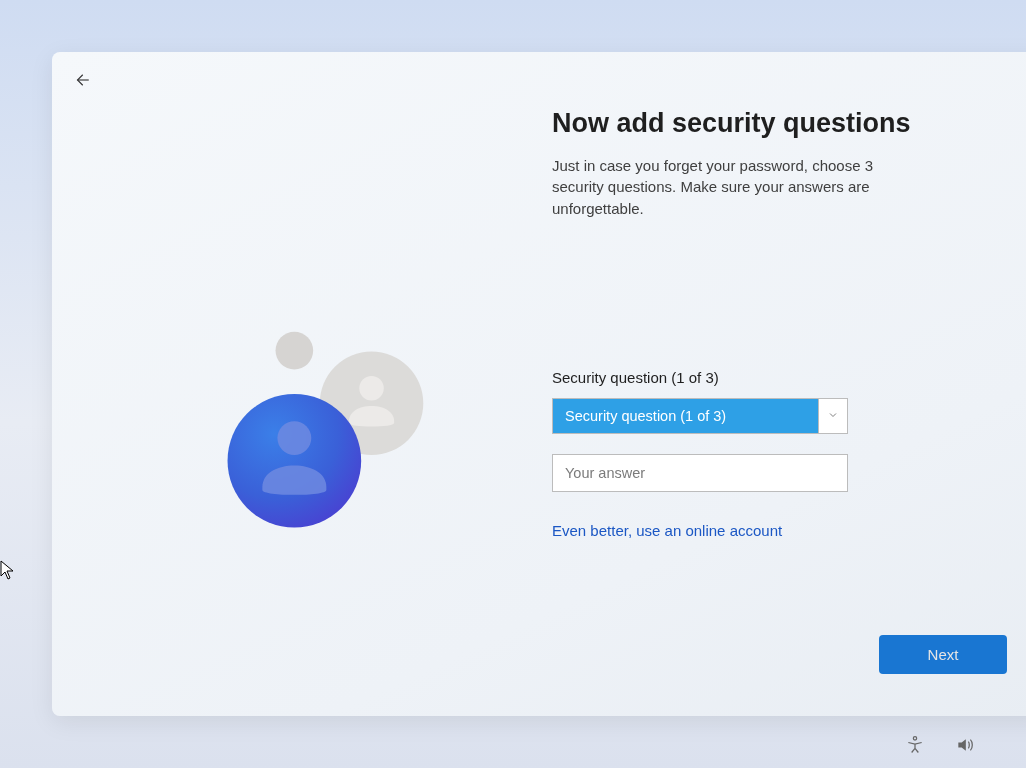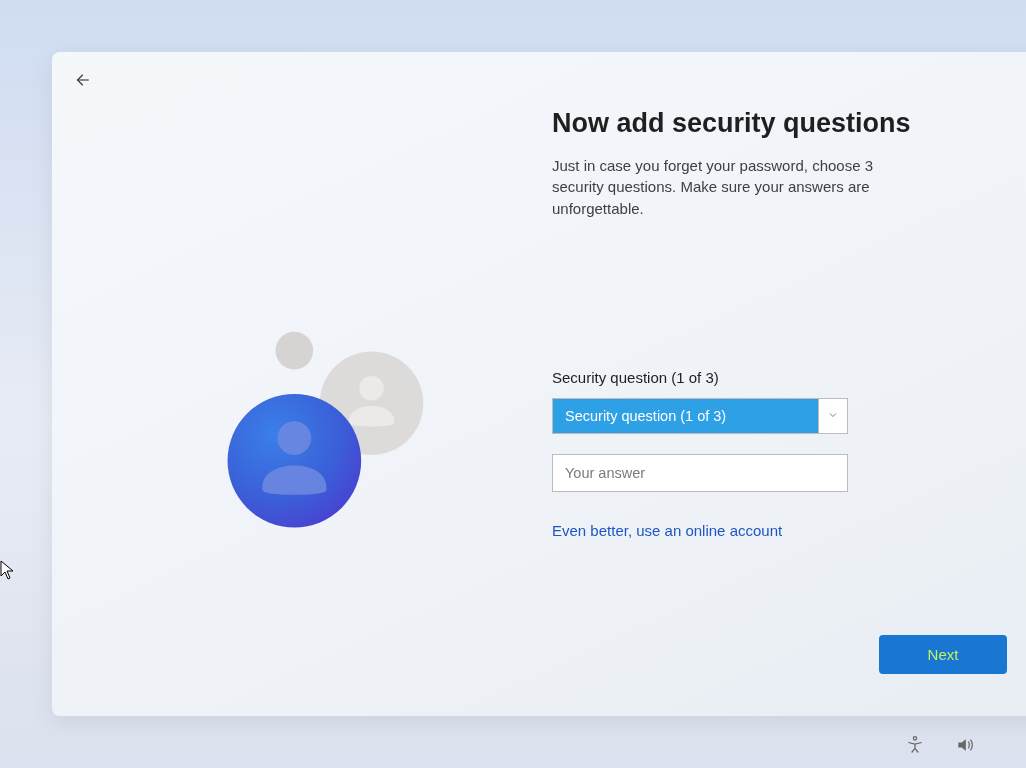--- a/index.html
+++ b/index.html
@@ -36,21 +36,21 @@
     }
     .select-toggle svg { width:12px; height:12px; stroke:#555; stroke-width:1.5; fill:none; }
     .answer-input {
       width:296px; height:38px; border:1px solid #bcbcbc; background:#ffffff;
       padding:12px 12px; font-size:14.5px; color:#7f1d1d; outline:none; margin-bottom:30px;
     }
     .answer-input::placeholder { color:#7b7b7b; }
     .link { font-size:15px; color:#1b57c4; cursor:pointer; display:inline-block;text-align:right; }
     .next-btn {
       position:absolute; right:45px; bottom:42px;
-      width:128px; height:39px; background:#1976d2; color:#bef264; border:none;
+      width:128px; height:39px; background:#1976d2; color:#e5e5e5; border:none;
       font-size:15px; border-radius:4px; cursor:pointer;
     }
     .status-icons { position:absolute; right:50px; bottom:10px; display:flex; gap:28px; }
     .status-icons .ico { width:22px; height:22px; display:flex; align-items:center; justify-content:center; }
     .status-icons svg { width:20px; height:20px; stroke:#666; fill:none; stroke-width:1.5; }
     .cursor { position:absolute; left:0px; top:560px; }
     .cursor svg { width:14px; height:20px; }
   </style>
 </head>
 <body>

